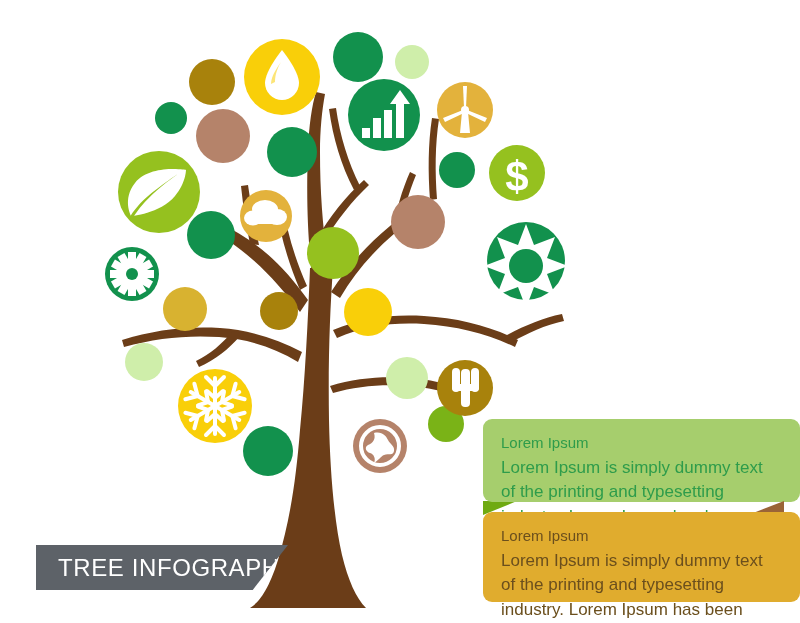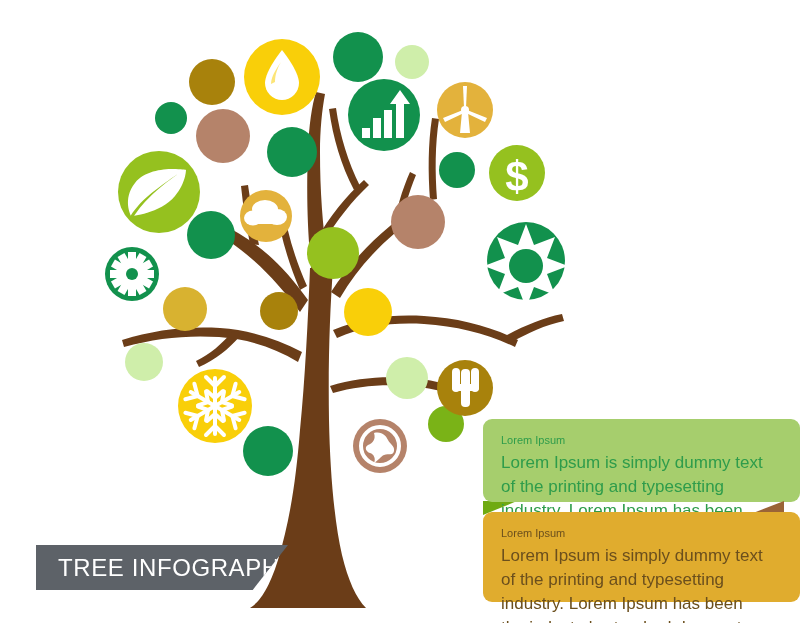--- a/index.html
+++ b/index.html
@@ -48,21 +48,21 @@
   }
 
   
   .callout {
     position: absolute;
     border-radius: 9px;
     box-sizing: border-box;
     padding: 14px 18px 14px 18px;
   }
   .callout .callout-title {
-    font-size: 11px;
+    font-size: 15px;
     margin: 0 0 3px 0;
     font-weight: 400;
     line-height: 1.35;
   }
   .callout .callout-body {
     font-size: 17px;
     line-height: 1.42;
     margin: 0;
     max-width: 268px;
   }

